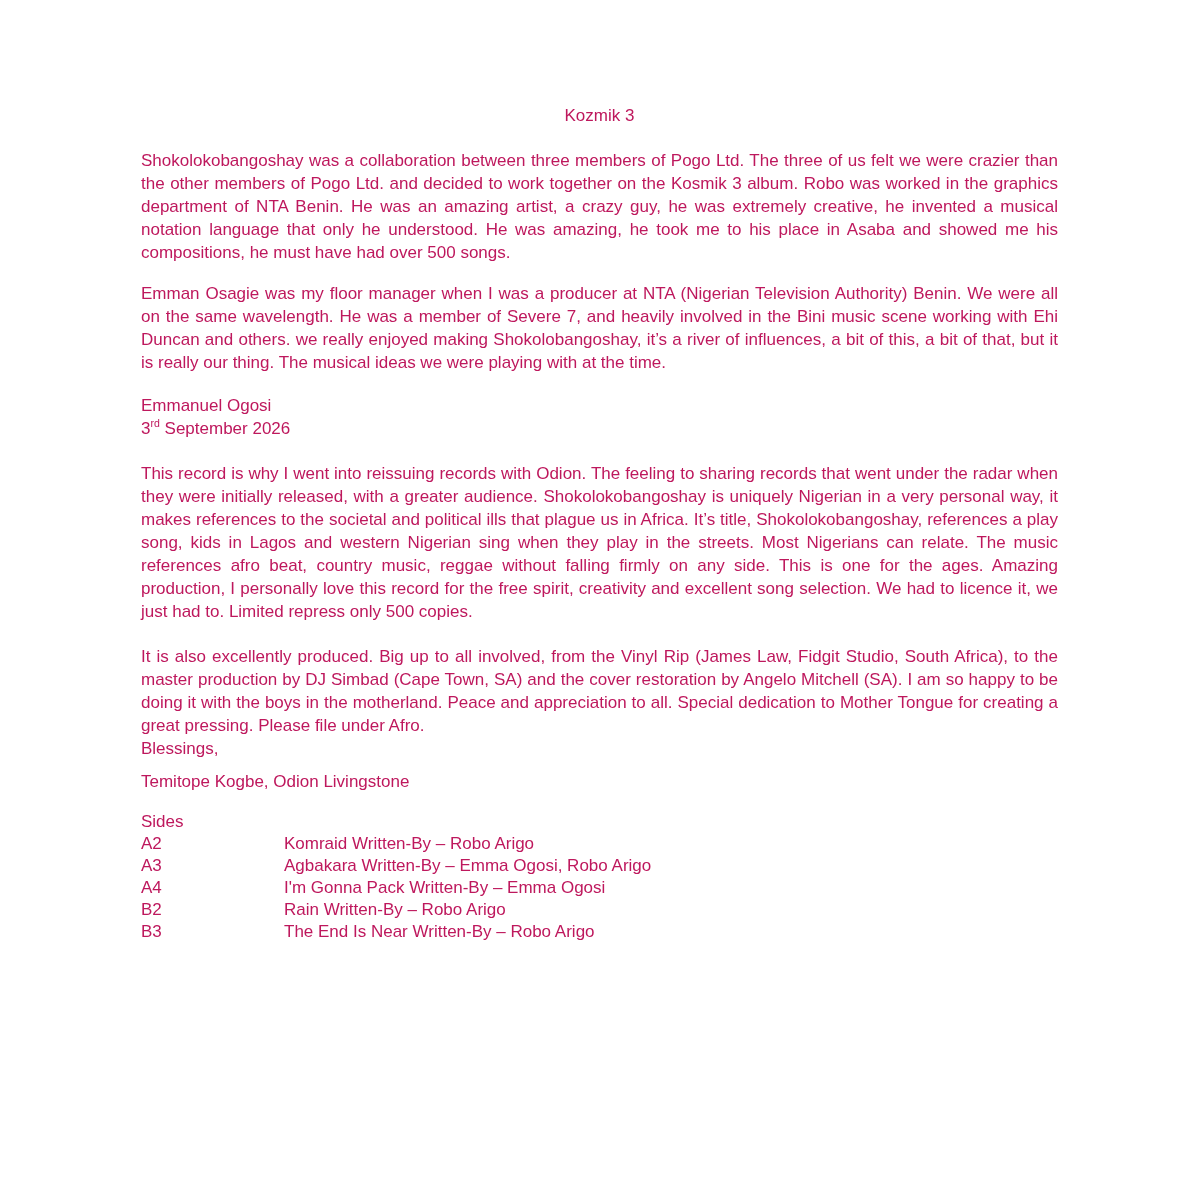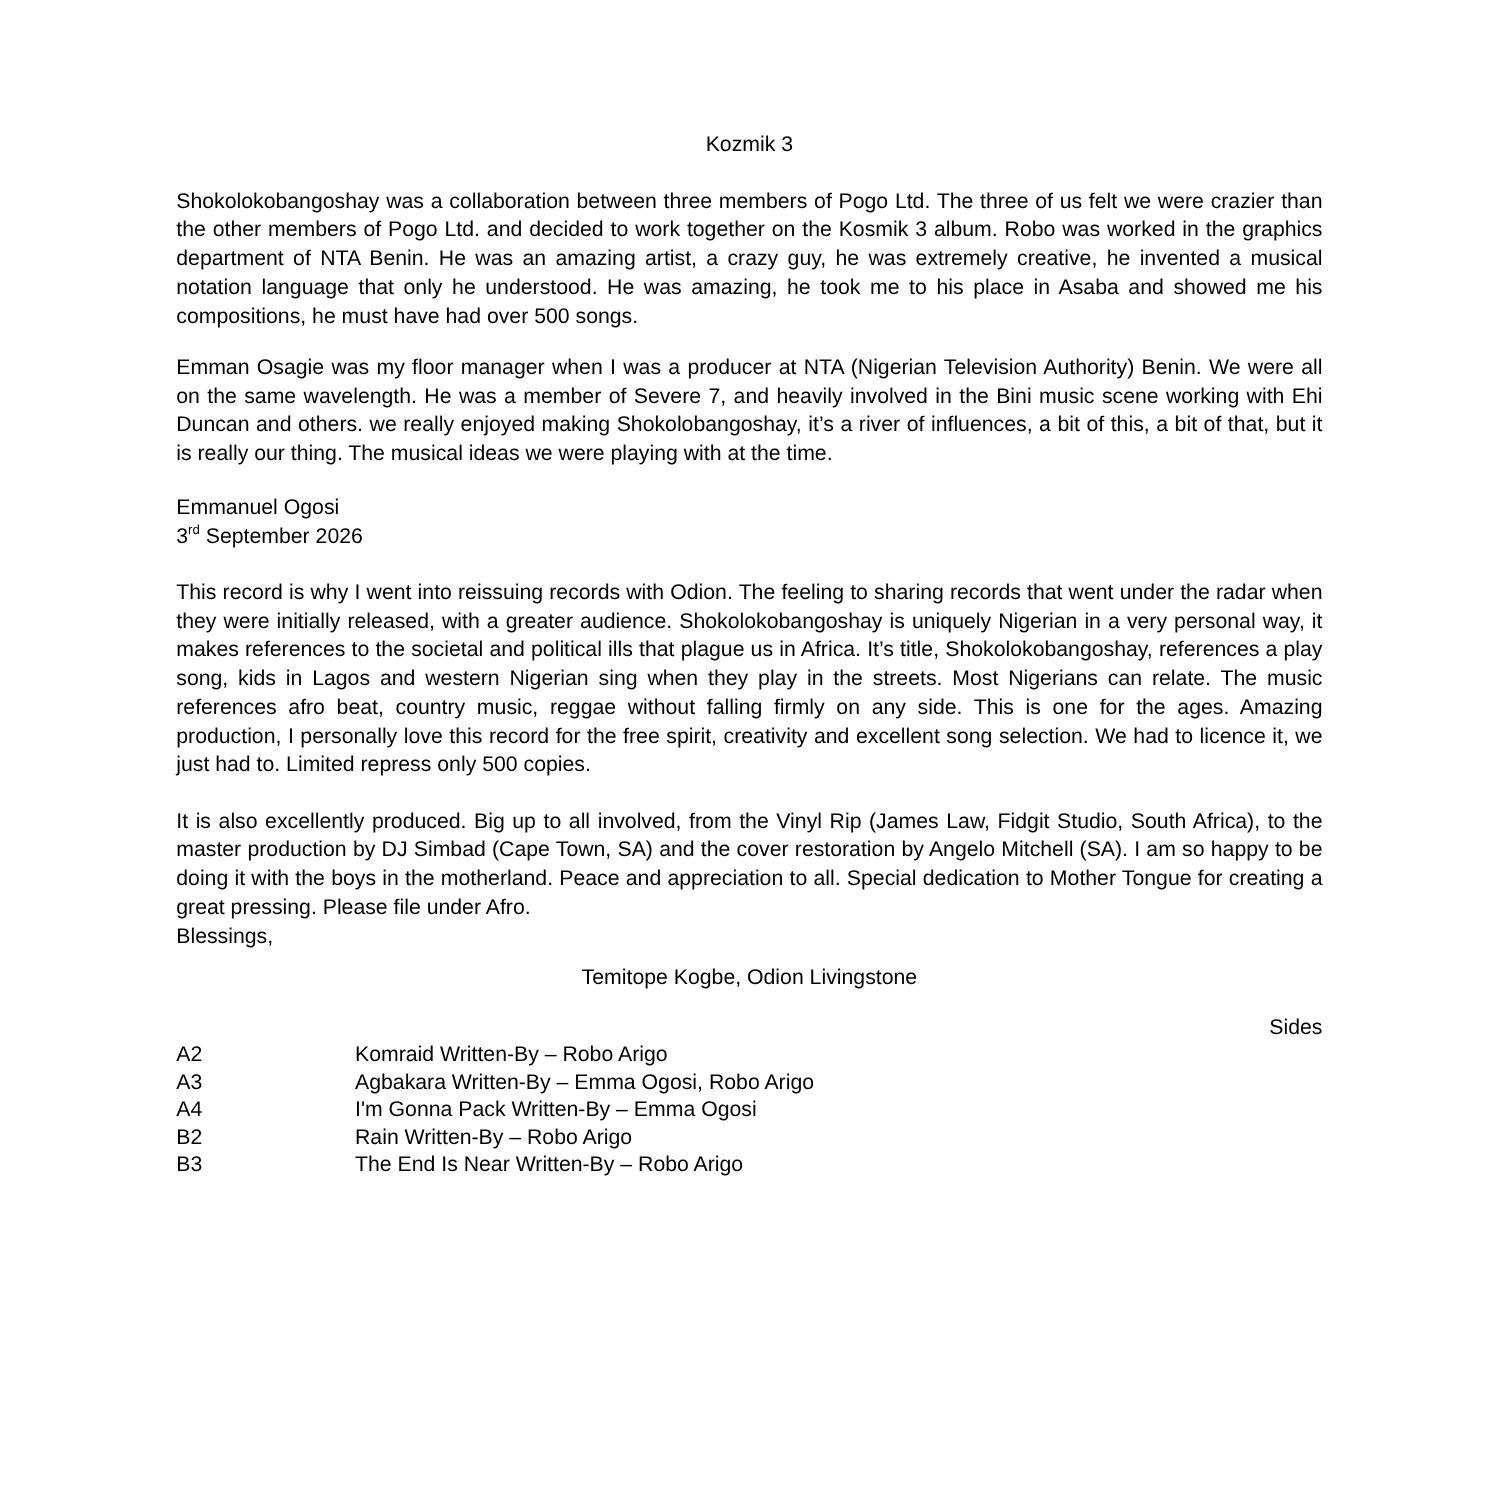--- a/index.html
+++ b/index.html
@@ -11,55 +11,55 @@
     overflow: hidden;
   }
   .page {
     position: absolute;
     left: 141px;
     top: 104px;
     width: 917px;
     font-family: "Liberation Sans", sans-serif;
     font-size: 17px;
     line-height: 23px;
-    color: #000000;
+    color: #be185d;
     -webkit-font-smoothing: antialiased;
   }
   .doc-title {
     font-size: 17px;
     font-weight: 400;
     text-align: center;
     margin: 0 0 22px 0;
   }
   .para {
     margin: 0 0 6px 0;
     text-align: justify;
   }
-  .para.no-just { text-align: center; }
+  .para.no-just { text-align: left; }
   .gap-md { margin-top: 18px; }
   .gap-lg { margin-top: 22px; }
   .line { margin: 0; text-align: left; }
   .sig-block { margin: 20px 0 22px 0; }
   sup.ord {
     font-size: 0.62em;
     vertical-align: super;
     line-height: 0;
   }
   .credits-line { margin: 10px 0 16px 0; }
   .sides-section { margin-top: 18px; }
   .track-row {
     display: flex;
     line-height: 22px;
   }
   .track-pos {
     flex: 0 0 143px;
     width: 143px;
   }
   .track-title { flex: 1; }
-  .sides-heading { line-height: 22px; text-align: right; }
+  .sides-heading { line-height: 22px; }
 </style>
 </head>
 <body>
 
 <div class="page">
 
   <h1 class="doc-title">Kozmik 3</h1>
 
   <p class="para">Shokolokobangoshay was a collaboration between three members of Pogo Ltd. The three of us felt we were crazier than the other members of Pogo Ltd. and decided to work together on the Kosmik 3 album. Robo was worked in the graphics department of NTA Benin. He was an amazing artist, a crazy guy, he was extremely creative, he invented a musical notation language that only he understood. He was amazing, he took me to his place in Asaba and showed me his compositions, he must have had over 500 songs.</p>
 

